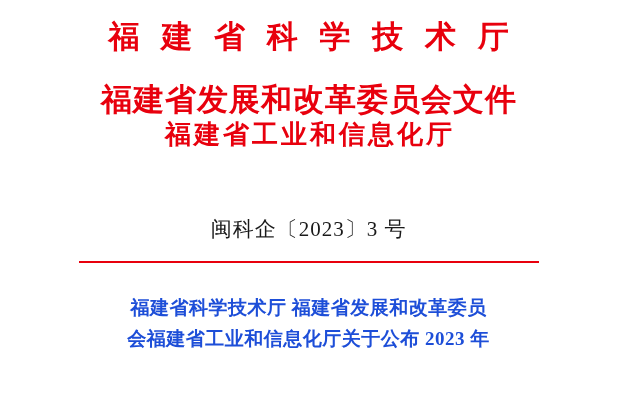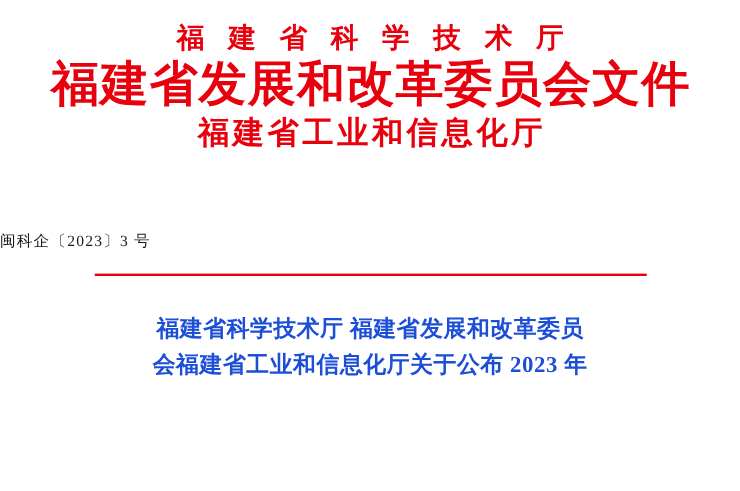--- a/index.html
+++ b/index.html
@@ -27,41 +27,42 @@
     text-align: center;
   }
   .masthead-line {
     color: #e8000d;
     font-family: "Liberation Serif", serif;
     font-weight: bold;
     line-height: 1.22;
     white-space: nowrap;
   }
   .masthead-line.l1 {
-    font-size: 23px;
+    font-size: 31px;
     letter-spacing: 7px;
     text-indent: 7px;
   }
   .masthead-line.l2 {
-    font-size: 40px;
+    font-size: 31px;
     letter-spacing: 1px;
     text-indent: 1px;
+    margin-top: 25px;
   }
   .masthead-line.l3 {
     font-size: 26px;
     letter-spacing: 3px;
     text-indent: 3px;
   }
 
   
   .docnum {
     margin-top: 65px;
-    text-align: left;
+    text-align: center;
     font-family: "Liberation Serif", serif;
-    font-size: 13px;
+    font-size: 21px;
     color: #1a1a1a;
     letter-spacing: 1px;
   }
 
   
   .red-rule {
     margin: 18px auto 0 auto;
     width: 460px;
     height: 2px;
     background: #e8000d;

